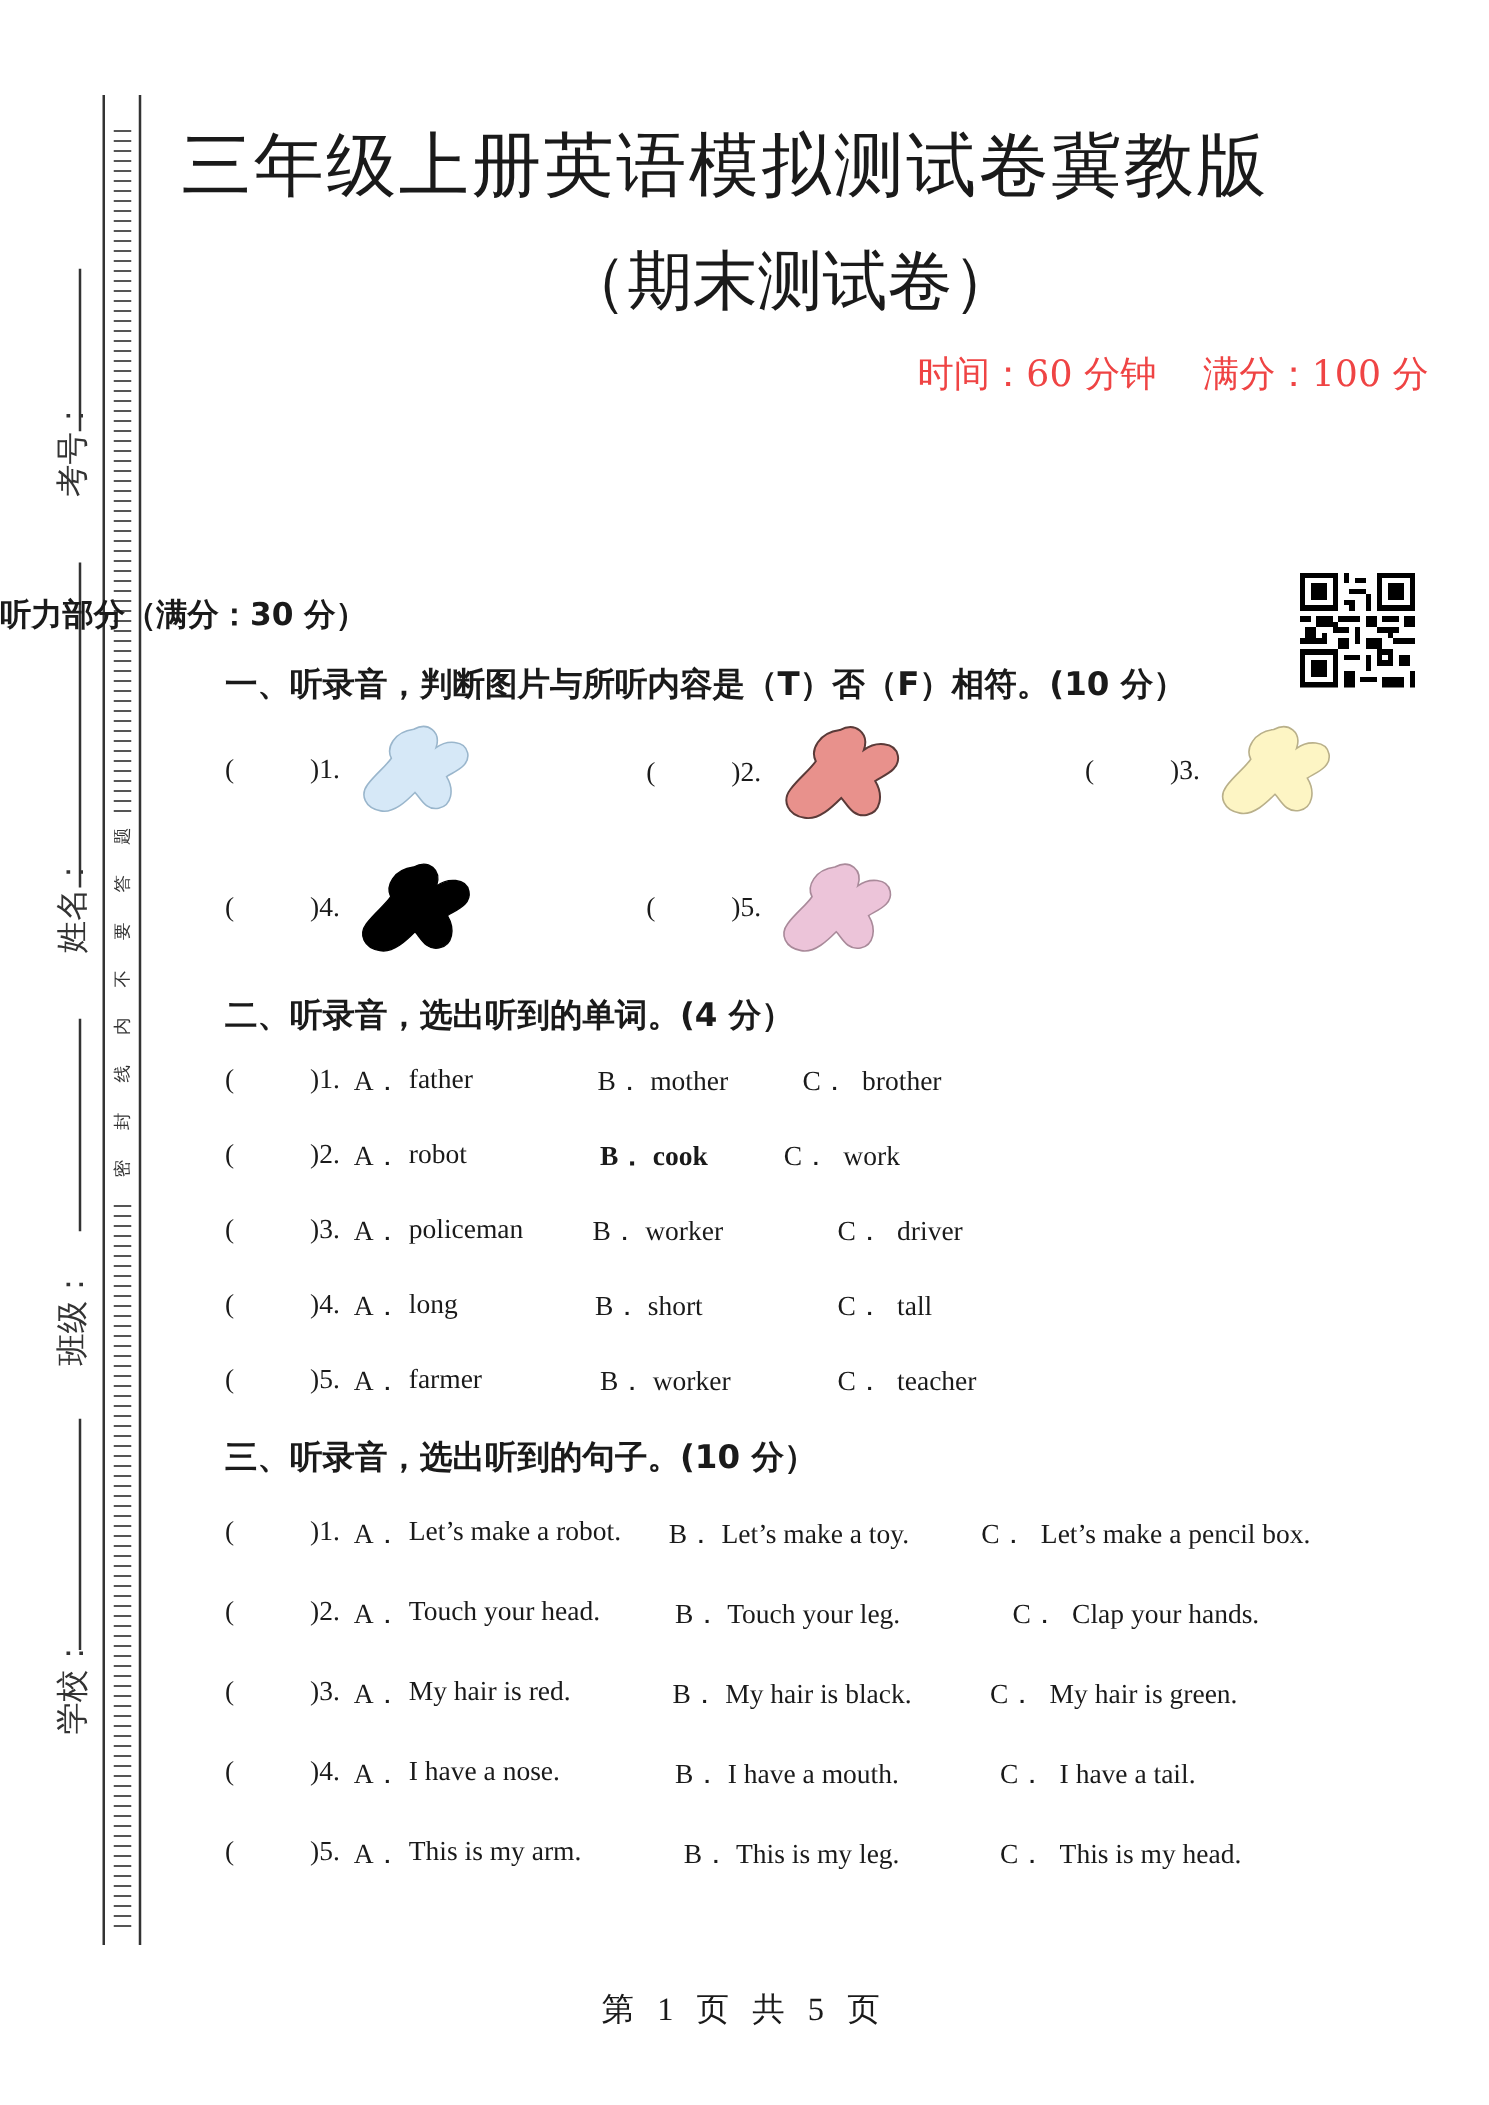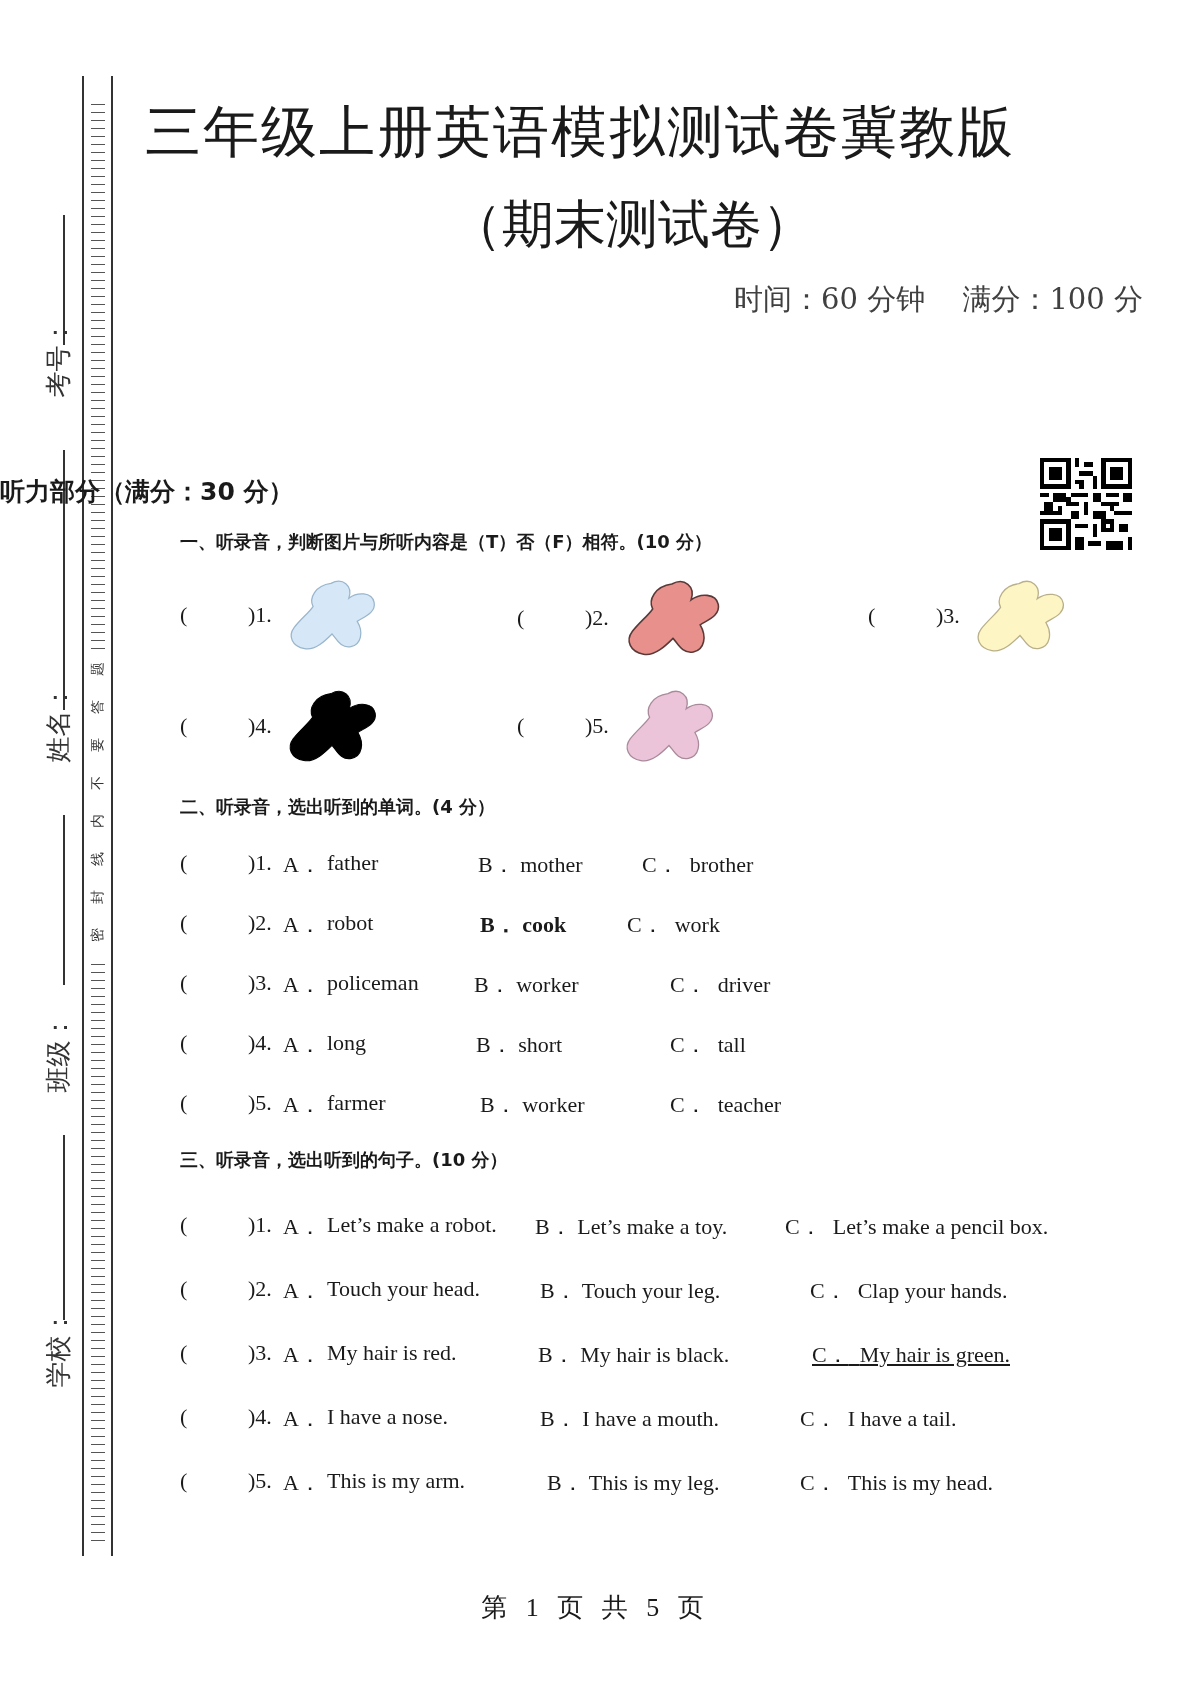--- a/index.html
+++ b/index.html
@@ -18,32 +18,32 @@
   .bind-text { position: absolute; left: 89px; width: 18px; display: flex; flex-direction: column; align-items: center; gap: 20px; top: 660px; font-family: "DejaVu Sans", sans-serif; font-size: 14px; color: #333; }
   .bind-text span { transform: rotate(-90deg); display: block; }
 
   .field { position: absolute; left: 38px; width: 40px; }
   .field-label { position: absolute; left: 0; width: 40px; transform: rotate(-90deg); transform-origin: center; white-space: nowrap; font-family: "DejaVu Sans", sans-serif; font-size: 26px; color: #333; text-align: center; }
   .field-line { position: absolute; left: 25px; width: 2px; background: #333; }
 
   
   .title { position: absolute; left: 145px; top: 95px; font-size: 56px; letter-spacing: 2px; color: #1a1a1a; font-weight: normal; font-family: "DejaVu Serif", serif; }
   .subtitle { position: absolute; left: 450px; top: 190px; font-size: 52px; }
-  .meta { position: absolute; right: 48px; top: 280px; font-size: 29px; color: #404040; }
+  .meta { position: absolute; right: 48px; top: 280px; font-size: 29px; color: #ef4444; }
   .meta span { margin-left: 28px; }
 
   
   table.score { position: absolute; left: 145px; top: 332px; width: 1002px; border-collapse: collapse; border: 3px solid #1a1a1a; }
   table.score td { border: 2px solid #1a1a1a; height: 54px; text-align: center; font-size: 26px; width: 91px; font-family: "DejaVu Sans", sans-serif; }
   table.score td.hd { font-weight: bold; }
 
   .qr { position: absolute; left: 1033px; top: 458px; width: 106px; height: 92px; }
 
   .section-head { position: absolute; left: 0; width: 100%; text-align: left; top: 475px; font-size: 25px; font-weight: bold; font-family: "DejaVu Sans", sans-serif; }
-  .q-head { position: absolute; left: 180px; font-size: 18px; font-weight: bold; font-family: "DejaVu Sans", sans-serif; }
+  .q-head { position: absolute; left: 180px; font-size: 26px; font-weight: bold; font-family: "DejaVu Sans", sans-serif; }
 
   .pic-item { position: absolute; display: flex; align-items: center; font-size: 22px; font-family: "Liberation Serif", serif; }
   .paren-open { display: inline-block; width: 68px; }
   .pic-item .num { margin-right: 8px; }
 
   .row { position: absolute; left: 180px; font-size: 22px; font-family: "Liberation Serif", serif; white-space: nowrap; }
   .row .po { position: absolute; left: 0; }
   .row .pc { position: absolute; left: 68px; }
   .row .a { position: absolute; left: 147px; }
   .row .b { position: absolute; }
@@ -257,21 +257,21 @@
   <span class="a">Touch your head.</span>
   <span class="b" style="left:360px;"><span>B．</span> <span>Touch your leg.</span></span>
   <span class="c" style="left:630px;"><span>C．</span>&nbsp;&nbsp;<span>Clap your hands.</span></span>
 </div>
 <div class="row" style="top:1340px;">
   <span class="po">(</span>
   <span class="pc"><span>)</span><span>3.</span></span>
   <span style="position:absolute;left:103px;">A．</span>
   <span class="a">My hair is red.</span>
   <span class="b" style="left:358px;"><span>B．</span> <span>My hair is black.</span></span>
-  <span class="c" style="left:632px;text-decoration:underline;"><span>C．</span>&nbsp;&nbsp;<span>My hair is green.</span></span>
+  <span class="c" style="left:612px;"><span>C．</span>&nbsp;&nbsp;<span>My hair is green.</span></span>
 </div>
 <div class="row" style="top:1404px;">
   <span class="po">(</span>
   <span class="pc"><span>)</span><span>4.</span></span>
   <span style="position:absolute;left:103px;">A．</span>
   <span class="a">I have a nose.</span>
   <span class="b" style="left:360px;"><span>B．</span> <span>I have a mouth.</span></span>
   <span class="c" style="left:620px;"><span>C．</span>&nbsp;&nbsp;<span>I have a tail.</span></span>
 </div>
 <div class="row" style="top:1468px;">

